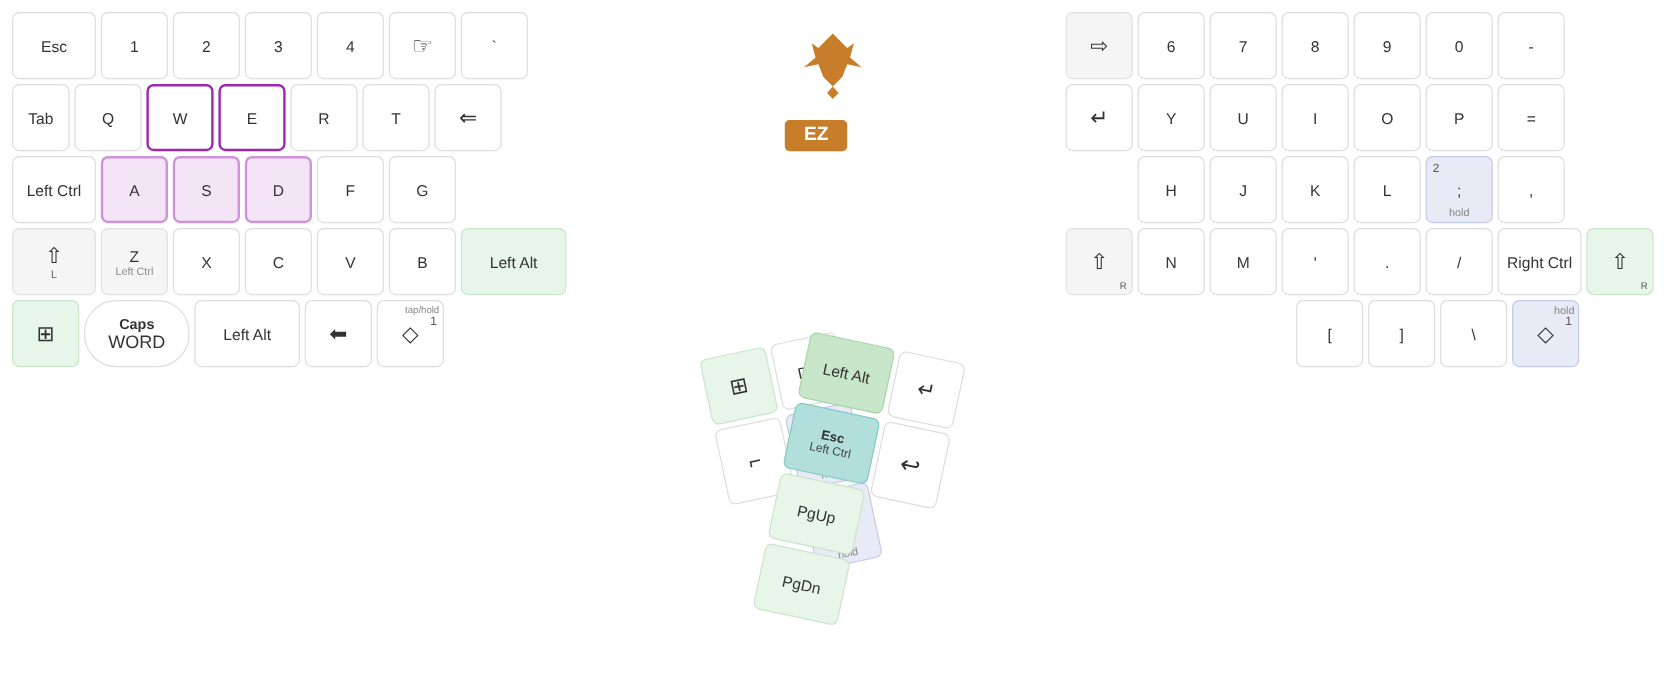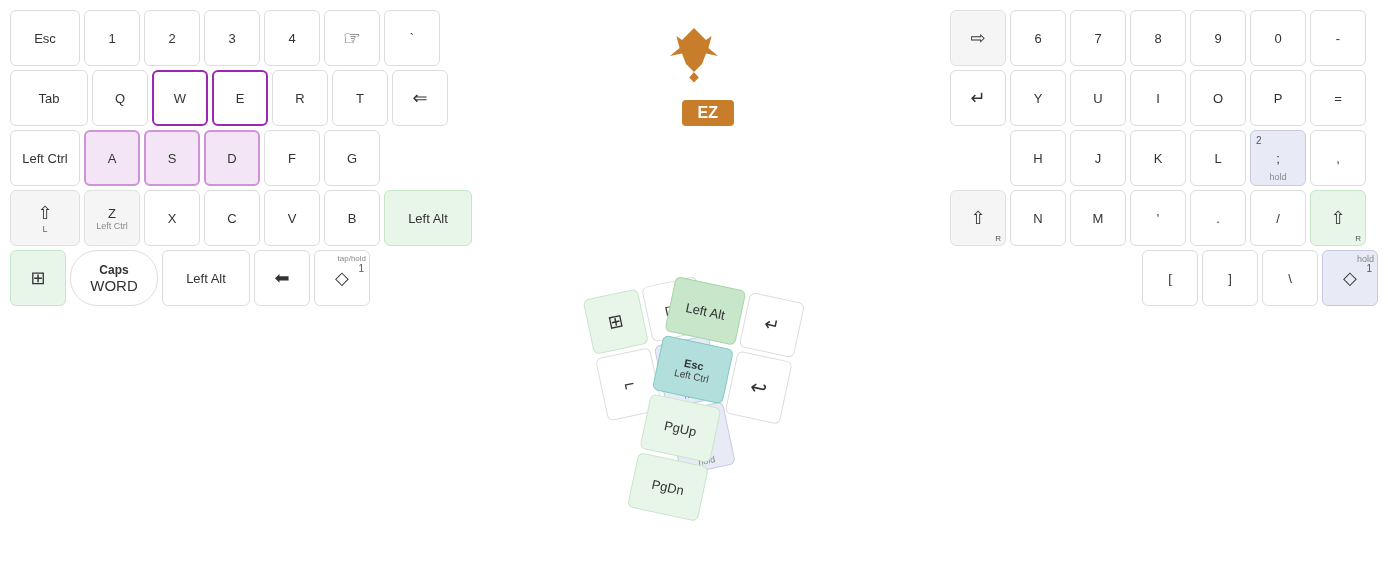--- a/index.html
+++ b/index.html
@@ -45,21 +45,21 @@
       font-weight: bold;
       font-size: 16px;
       padding: 4px 16px;
       border-radius: 4px;
     }
 
     
     .k-sm { width: 56px; height: 56px; }
 
     .k-esc { width: 70px; height: 56px; }
-    .k-tab { width: 78px; height: 56px; text-align: right; }
+    .k-tab { width: 48px; height: 56px; text-align: right; }
     .k-ctrl { width: 70px; height: 56px; }
     .k-shift { width: 70px; height: 56px; }
     .k-caps { width: 88px; height: 56px; border-radius: 27px; }
     .k-alt { width: 88px; height: 56px; }
 
     .half {
       display: flex;
       flex-direction: column;
       gap: 4px;
     }
@@ -75,21 +75,21 @@
       display: flex;
       flex-direction: column;
       width: 1388px;
       height: 578px;
       overflow: hidden;
     }
 
     .center-logo {
       display: flex;
       flex-direction: column;
-      align-items: flex-end;
+      align-items: flex-start;
       position: absolute;
       left: 50%;
       transform: translateX(-50%);
       top: 20px;
     }
 
     .bottom-thumbs {
       display: flex;
       justify-content: center;
       gap: 40px;
@@ -328,20 +328,23 @@
           </div>
         <div class="key k-sm">
             <span>'</span>
           </div>
         <div class="key k-sm">
             <span>.</span>
           </div>
         <div class="key k-sm">
             <span>/</span>
           </div>
+        <div class="key k-ctrl">
+            <span>Right Ctrl</span>
+          </div>
         <div class="key k-sm green" style="position:relative;">
           <span style="font-size:18px">⇧</span>
           <span style="font-size:8px;color:#555;position:absolute;bottom:2px;right:4px">R</span>
         </div>
       </div>
 
       <div class="key-row">
         <div style="width:188px"></div>
         <div class="key k-sm">
             <span>[</span>

